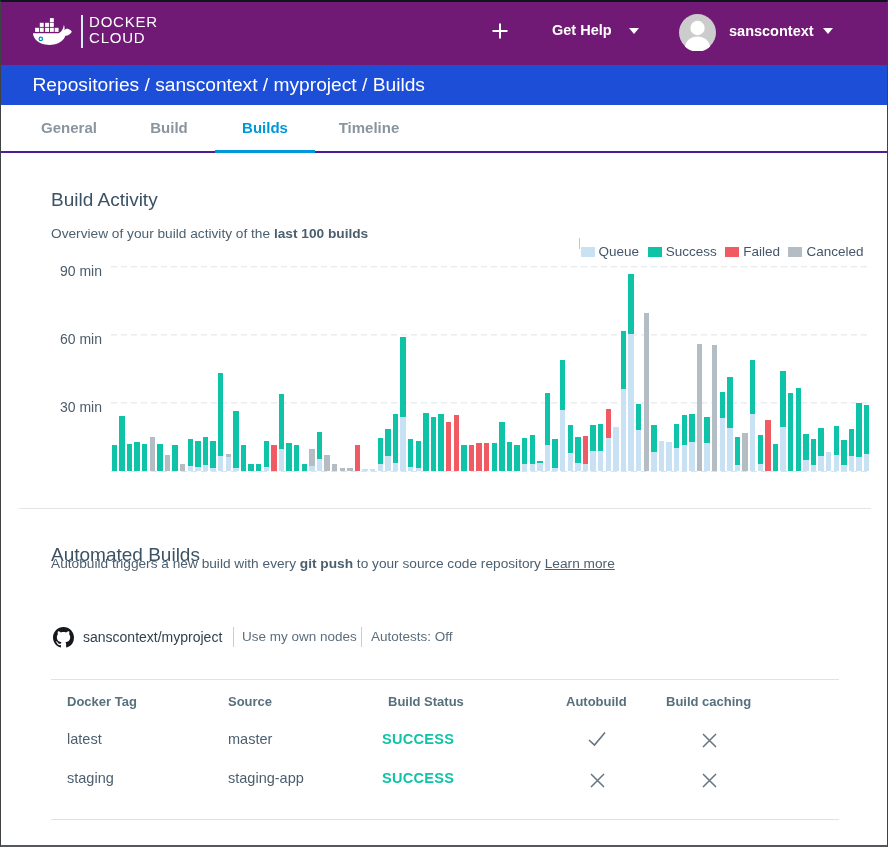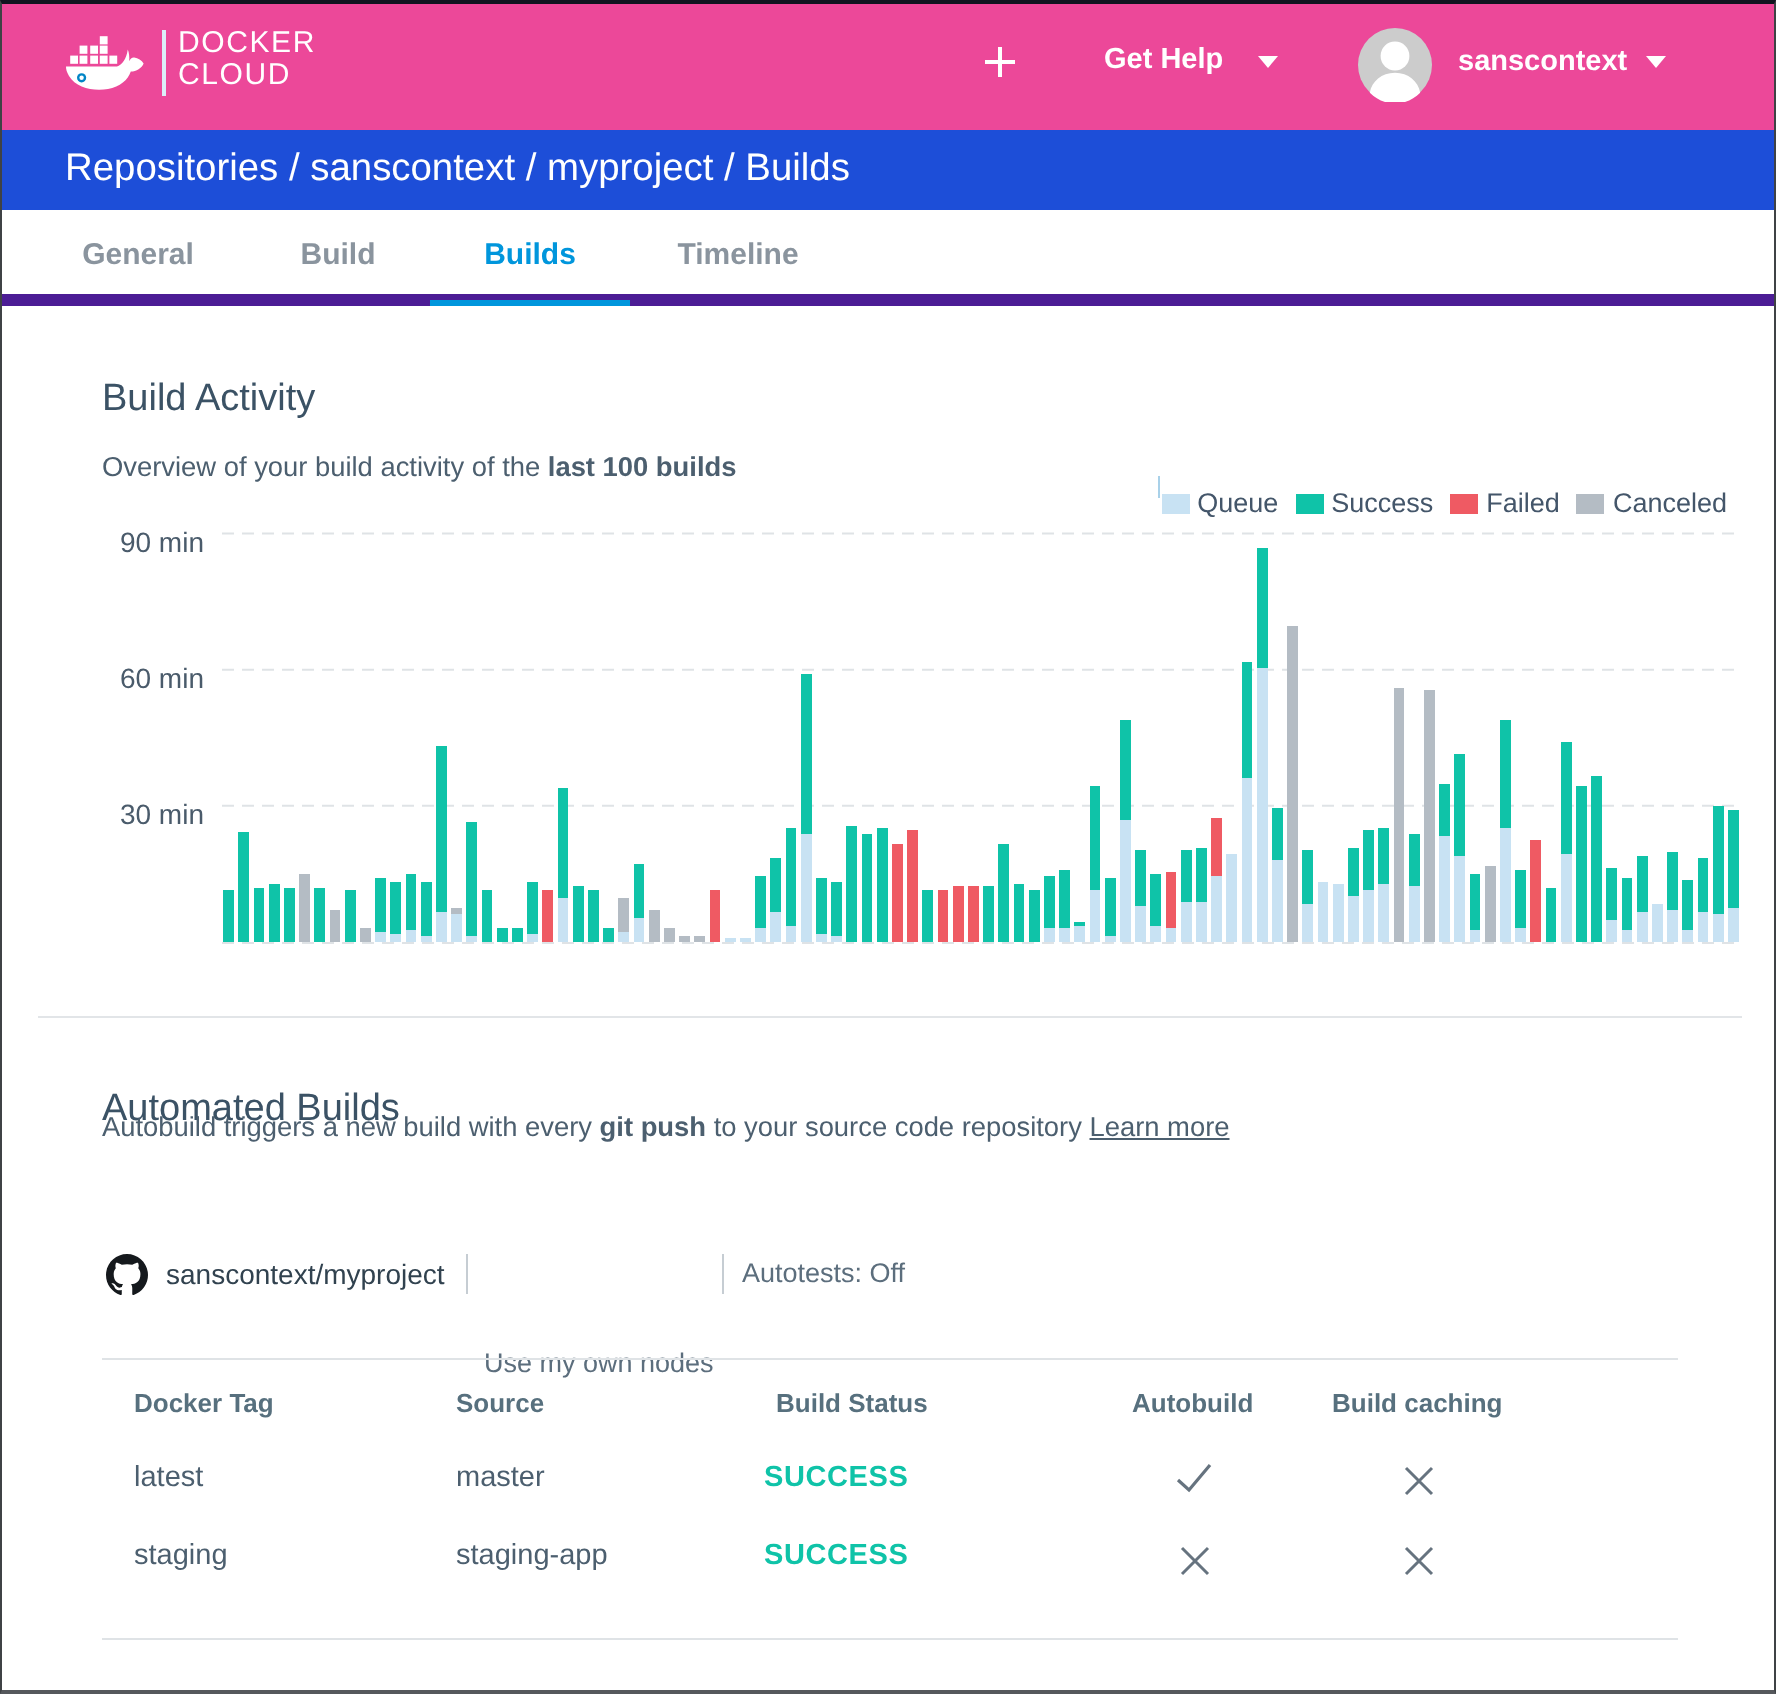--- a/index.html
+++ b/index.html
@@ -6,33 +6,33 @@
 html,body { width:888px; height:847px; }
 body {
   font-family:"Liberation Sans", sans-serif;
   background:#ffffff;
   position:relative;
   border:1px solid #3f4245;
   border-top:2px solid #10141f;
   border-bottom:2px solid #55585c;
   overflow:hidden;
 }
-.topbar { position:absolute; left:0; top:0; width:886px; height:63px; background:#ec4899; }
+.topbar { position:absolute; left:0; top:0; width:886px; height:63px; background:#701a75; }
 .crumbbar { position:absolute; left:0; top:63px; width:886px; height:40px; background:#1d4ed8; }
 .crumbbar .txt { position:absolute; left:31.5px; top:9px; font-size:19.2px; color:#ffffff; }
 .logo { position:absolute; left:31px; top:11px; }
 .logodiv { position:absolute; left:80px; top:13px; width:1.5px; height:33px; background:#dcedf8; }
 .logotext { position:absolute; left:88px; top:11.5px; color:#ffffff; font-size:15px; line-height:16.4px; letter-spacing:0.8px; }
 .plus { position:absolute; left:490.5px; top:21px; }
 .gethelp { position:absolute; left:551px; top:20px; color:#ffffff; font-size:14.5px; font-weight:bold; }
 .caret1 { position:absolute; left:628px; top:26px; width:0; height:0; border-left:5.5px solid transparent; border-right:5.5px solid transparent; border-top:6.5px solid #ffffff; }
 .avatar { position:absolute; left:678px; top:12px; }
 .uname { position:absolute; left:728px; top:21px; color:#ffffff; font-size:14.5px; font-weight:bold; }
 .caret2 { position:absolute; left:822px; top:26px; width:0; height:0; border-left:5.5px solid transparent; border-right:5.5px solid transparent; border-top:6.5px solid #ffffff; }
-.tabs { position:absolute; left:0; top:103px; width:886px; height:48px; border-bottom:6px solid #4c1d95; }
+.tabs { position:absolute; left:0; top:103px; width:886px; height:48px; border-bottom:2px solid #4c1d95; }
 .tab { position:absolute; top:0; width:100px; height:48px; text-align:center; line-height:45px; font-size:15px; font-weight:bold; color:#8a949e; }
 .tab.active { color:#0096dc; border-bottom:3px solid #0096dc; }
 .h1 { position:absolute; left:50px; font-size:19px; color:#3b5265; }
 .sub { position:absolute; left:50px; font-size:13.7px; color:#4c5f6f; }
 .legend { position:absolute; top:242px; right:23.5px; font-size:13.5px; color:#44566a; }
 .legend span.sw { display:inline-block; width:14px; height:10.5px; margin:0 4px 0 8.5px; vertical-align:-1px; }
 .divider { position:absolute; left:18px; top:506px; width:852px; height:1px; background:#e2e5e8; }
 .ghrow { position:absolute; left:52px; top:624.5px; height:21px; }
 .ghtext { position:absolute; left:82px; top:627px; font-size:14px; color:#31424f; }
 .ghsep { position:absolute; top:625px; width:1px; height:20px; background:#c6cdd3; }
@@ -259,21 +259,21 @@
 
 <div class="divider"></div>
 <div class="h1" style="top:542px;">Automated Builds</div>
 <div class="sub" style="top:554px;">Autobuild triggers a new build with every <b>git push</b> to your source code repository <a style="color:#4c5f6f; text-decoration:underline;">Learn more</a></div>
 
 <svg class="ghrow" width="21" height="21" viewBox="0 0 16 16">
   <path fill="#15191d" fill-rule="evenodd" d="M8 0C3.58 0 0 3.58 0 8c0 3.54 2.29 6.53 5.47 7.59.4.07.55-.17.55-.38 0-.19-.01-.82-.01-1.49-2.01.37-2.53-.49-2.69-.94-.09-.23-.48-.94-.82-1.13-.28-.15-.68-.52-.01-.53.63-.01 1.08.58 1.23.82.72 1.21 1.87.87 2.33.66.07-.52.28-.87.51-1.07-1.78-.2-3.64-.89-3.64-3.95 0-.87.31-1.59.82-2.15-.08-.2-.36-1.02.08-2.12 0 0 .67-.21 2.2.82.64-.18 1.32-.27 2-.27.68 0 1.36.09 2 .27 1.53-1.04 2.2-.82 2.2-.82.44 1.1.16 1.92.08 2.12.51.56.82 1.27.82 2.15 0 3.07-1.87 3.75-3.65 3.95.29.25.54.73.54 1.48 0 1.07-.01 1.93-.01 2.2 0 .21.15.46.55.38A8.013 8.013 0 0016 8c0-4.42-3.58-8-8-8z"></path>
 </svg>
 <div class="ghtext">sanscontext/myproject</div>
 <div class="ghsep" style="left:232px;"></div>
-<div class="ghlight" style="left:241px;margin-top:45px;">Use my own nodes</div>
+<div class="ghlight" style="left:241px;">Use my own nodes</div>
 <div class="ghsep" style="left:360px;"></div>
 <div class="ghlight" style="left:370px;">Autotests: Off</div>
 
 <div style="position:absolute; left:50px; top:677px; width:788px; height:141px; border-top:1px solid #dfe3e6; border-bottom:1px solid #dfe3e6;"></div>
 <div style="position:absolute; left:66px; top:692px; font-size:13px; font-weight:bold; color:#57707e;">Docker Tag</div>
 <div style="position:absolute; left:227px; top:692px; font-size:13px; font-weight:bold; color:#57707e;">Source</div>
 <div style="position:absolute; left:387px; top:692px; font-size:13px; font-weight:bold; color:#57707e;">Build Status</div>
 <div style="position:absolute; left:565px; top:692px; font-size:13px; font-weight:bold; color:#57707e;">Autobuild</div>
 <div style="position:absolute; left:665px; top:692px; font-size:13px; font-weight:bold; color:#57707e;">Build caching</div>
 

